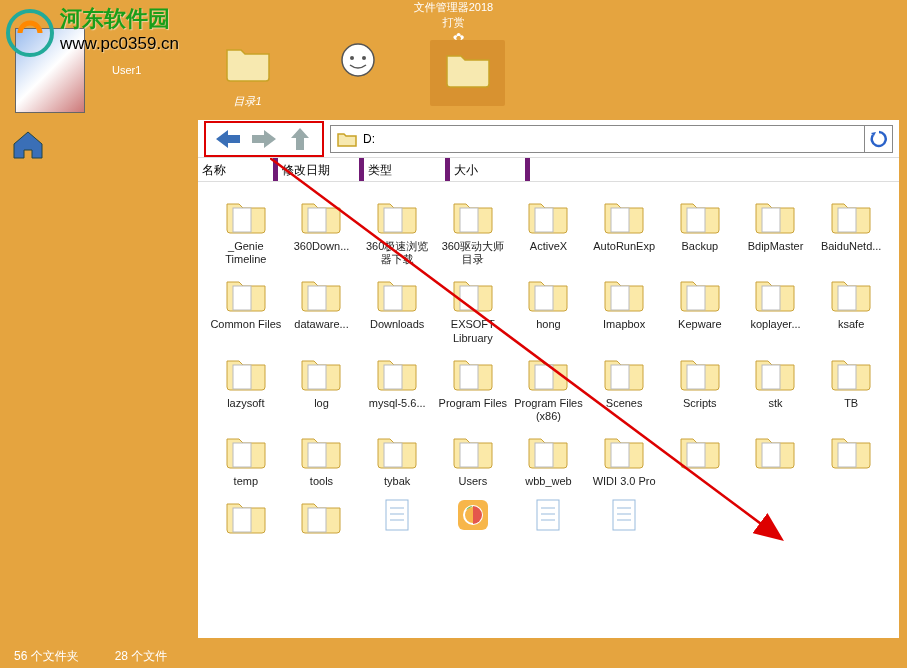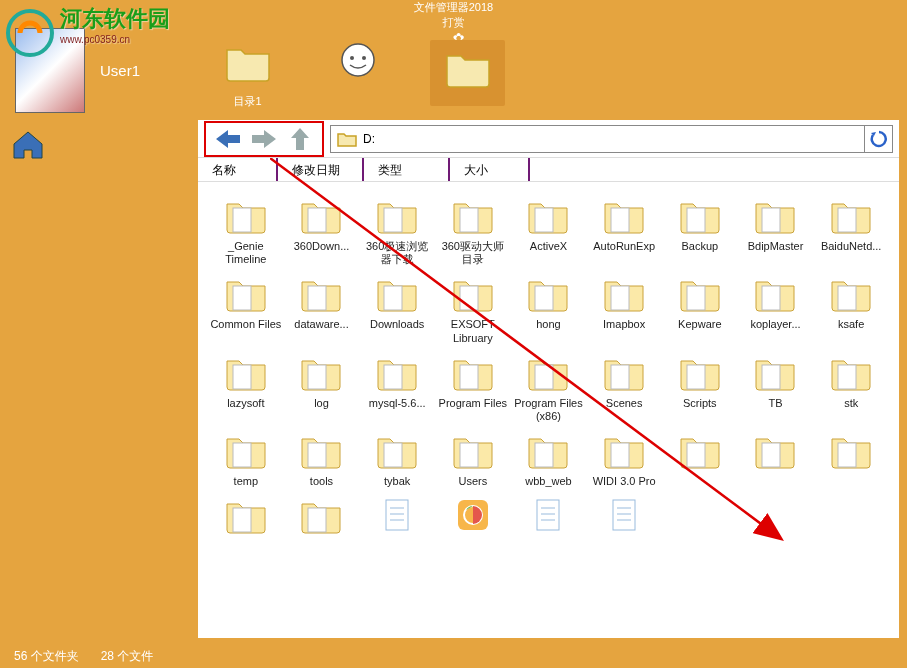--- a/index.html
+++ b/index.html
@@ -3,55 +3,55 @@
 <meta charset="utf-8">
 <style>
 * { margin: 0; padding: 0; box-sizing: border-box; font-family: "Microsoft YaHei", sans-serif; }
 body { width: 907px; height: 668px; background: #e5a43f; overflow: hidden; position: relative; }
 
 .titlebar { height: 20px; display: flex; align-items: center; padding: 0 8px; color: #fff; font-size: 11px; flex-direction: column; }
 .titlebar .spacer { flex: 1; }
 .titlebar .btn { margin-left: 10px; cursor: pointer; font-size: 14px; }
 
 .watermark { position: absolute; left: 60px; top: 4px; color: #1a9e1a; font-weight: bold; font-size: 22px; text-shadow: 1px 1px 1px rgba(255,255,255,.5); z-index: 5; pointer-events: none; }
-.watermark .sub { display: block; color: #7f1d1d; font-size: 10px; font-weight: normal; }
+.watermark .sub { display: block; color: #000000; font-size: 17px; font-weight: normal; }
 .watermark-logo { position: absolute; left: 5px; top: 8px; width: 50px; height: 50px; z-index: 5; }
 
 .topstrip { height: 100px; display: flex; align-items: center; padding-left: 15px; }
 .avatar { width: 70px; height: 85px; background: linear-gradient(135deg, #9be, #fff, #c77); border: 1px solid #666; }
-.user-lbl { color: #fff; margin-left: 15px; font-size: 15px; }
-
-.tabs { position: absolute; left: 210px; top: 40px; display: flex; gap: 35px; align-items: flex-start; }
+.user-lbl { color: #fff; margin-left: 27px; font-size: 11px; }
+
+.tabs { position: absolute; left: 210px; top: 40px; display: flex; gap: 35px; align-items: flex-start; font-style: italic; }
 .tab { display: flex; flex-direction: column; align-items: center; width: 75px; }
 .tab-icon { width: 48px; height: 42px; }
 .tab-label { color: #fff; font-size: 11px; margin-top: 12px; }
 .tab.active { background: #d89230; border-radius: 2px; padding: 6px; }
 
 .folder-svg { fill: #f7e9b0; stroke: #c9a227; stroke-width: 1.5; }
 .chat-svg { fill: #fff; stroke: #555; stroke-width: 1.5; }
 
 .main { position: absolute; left: 198px; top: 120px; right: 8px; bottom: 30px; background: #fff; }
 .home-icon { position: absolute; left: 10px; top: 128px; width: 36px; height: 34px; }
 
 .navrow { height: 38px; display: flex; align-items: center; padding: 2px 6px; border-bottom: 1px solid #ddd; }
 .navbtns { display: flex; border: 2px solid #d00; padding: 2px 4px; }
 .navbtn { width: 36px; height: 28px; display: flex; align-items: center; justify-content: center; }
 .pathbox { flex: 1; height: 28px; border: 1px solid #888; margin-left: 6px; display: flex; align-items: center; padding: 0 6px; }
 .path-folder { width: 20px; height: 18px; margin-right: 6px; }
 .refresh { width: 28px; height: 28px; border: 1px solid #888; border-left: none; display: flex; align-items: center; justify-content: center; }
 
 .headers { height: 24px; display: flex; border-bottom: 1px solid #ddd; font-size: 12px; }
-.headers div { padding: 4px 14px; border-right: 2px solid #701a75; }
+.headers div { padding: 4px 4px; border-right: 5px solid #701a75; }
 
 .grid { position: absolute; top: 64px; left: 0; right: 0; bottom: 0; overflow: hidden; padding: 10px; display: grid; grid-template-columns: repeat(9, 1fr); gap: 6px 0; align-content: start; }
 .item { display: flex; flex-direction: column; align-items: center; text-align: center; font-size: 11px; color: #222; cursor: pointer; }
 .item .ic { width: 46px; height: 42px; margin-bottom: 4px; }
 .item .lbl { max-width: 72px; line-height: 1.2; word-break: break-word; }
 
-.status { position: absolute; left: 0; right: 0; bottom: 0; height: 24px; display: flex; align-items: center; padding: 0 14px; color: #fff; font-size: 12px; gap: 22px; }
+.status { position: absolute; left: 0; right: 0; bottom: 0; height: 24px; display: flex; align-items: center; padding: 0 14px; color: #fff; font-size: 12px; gap: 36px; }
 
 .red-arrow { position: absolute; pointer-events: none; z-index: 10; }
 </style>
 </head>
 <body>
 
 <svg class="watermark-logo" viewBox="0 0 50 50">
   <circle cx="25" cy="25" r="22" fill="none" stroke="#2a9" stroke-width="4"></circle>
   <path d="M15 25 a10 10 0 0 1 20 0" fill="none" stroke="#f80" stroke-width="5"></path>
 </svg>
@@ -318,28 +318,28 @@
           <path d="M4 10 h12 l4 4 h22 v22 a3 3 0 0 1 -3 3 h-32 a3 3 0 0 1 -3 -3 z" fill="#fbe9a8" stroke="#caa23a"></path>
           <rect x="10" y="14" width="18" height="24" fill="#fff" stroke="#bbb"></rect>
         </svg>
         <span class="lbl">Scripts</span>
       </div>
       <div class="item">
         <svg class="ic" viewBox="0 0 46 42">
           <path d="M4 10 h12 l4 4 h22 v22 a3 3 0 0 1 -3 3 h-32 a3 3 0 0 1 -3 -3 z" fill="#fbe9a8" stroke="#caa23a"></path>
           <rect x="10" y="14" width="18" height="24" fill="#fff" stroke="#bbb"></rect>
         </svg>
+        <span class="lbl">stk</span>
+      </div>
+      <div class="item">
+        <svg class="ic" viewBox="0 0 46 42">
+          <path d="M4 10 h12 l4 4 h22 v22 a3 3 0 0 1 -3 3 h-32 a3 3 0 0 1 -3 -3 z" fill="#fbe9a8" stroke="#caa23a"></path>
+          <rect x="10" y="14" width="18" height="24" fill="#fff" stroke="#bbb"></rect>
+        </svg>
         <span class="lbl">TB</span>
-      </div>
-      <div class="item">
-        <svg class="ic" viewBox="0 0 46 42">
-          <path d="M4 10 h12 l4 4 h22 v22 a3 3 0 0 1 -3 3 h-32 a3 3 0 0 1 -3 -3 z" fill="#fbe9a8" stroke="#caa23a"></path>
-          <rect x="10" y="14" width="18" height="24" fill="#fff" stroke="#bbb"></rect>
-        </svg>
-        <span class="lbl">stk</span>
       </div>
       <div class="item">
         <svg class="ic" viewBox="0 0 46 42">
           <path d="M4 10 h12 l4 4 h22 v22 a3 3 0 0 1 -3 3 h-32 a3 3 0 0 1 -3 -3 z" fill="#fbe9a8" stroke="#caa23a"></path>
           <rect x="10" y="14" width="18" height="24" fill="#fff" stroke="#bbb"></rect>
         </svg>
         <span class="lbl">temp</span>
       </div>
       <div class="item">
         <svg class="ic" viewBox="0 0 46 42">

